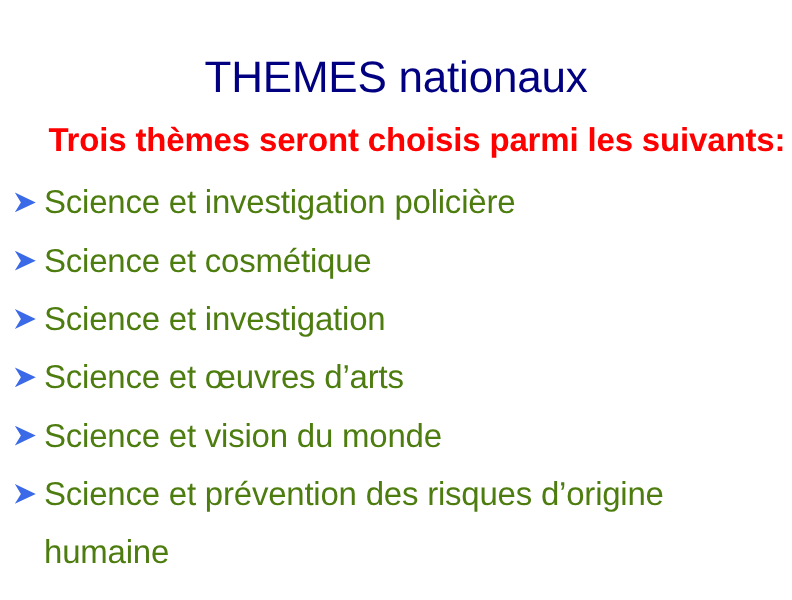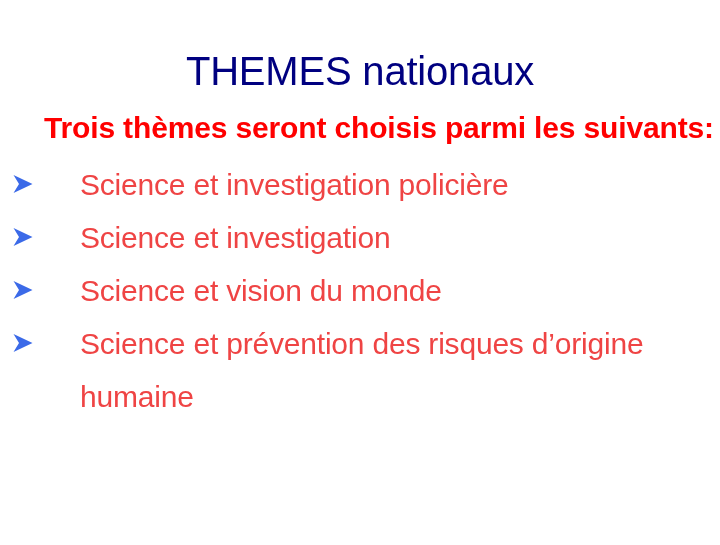--- a/index.html
+++ b/index.html
@@ -63,23 +63,22 @@
     padding: 0;
     list-style: none;
   }
 
   .bullet-item {
     display: flex;
     align-items: flex-start;
     font-size: 30px;
     line-height: 53px;
     font-weight: 400;
-    color: #ef4444;
+    color: #4d7c0f;
     letter-spacing: -0.2px;
-    gap: 40px;
   }
 
   .bullet-marker {
     flex: 0 0 auto;
     width: 28px;
     font-size: 26px;
     line-height: 53px;
     color: #3b6ae8;
     display: inline-block;
   }
@@ -107,30 +106,46 @@
 
     <li class="bullet-item">
       <span class="bullet-marker">
         <svg width="22" height="20" viewBox="0 0 22 20" aria-hidden="true">
           <path d="M1.5 1 L20.5 10 L1.5 19 L7 10 Z" fill="#3b6ae8"></path>
         </svg>
       </span>
       <span class="bullet-text">Science et investigation policière</span>
     </li>
 
+    <li class="bullet-item">
+      <span class="bullet-marker">
+        <svg width="22" height="20" viewBox="0 0 22 20" aria-hidden="true">
+          <path d="M1.5 1 L20.5 10 L1.5 19 L7 10 Z" fill="#3b6ae8"></path>
+        </svg>
+      </span>
+      <span class="bullet-text">Science et cosmétique</span>
+    </li>
 
     <li class="bullet-item">
       <span class="bullet-marker">
         <svg width="22" height="20" viewBox="0 0 22 20" aria-hidden="true">
           <path d="M1.5 1 L20.5 10 L1.5 19 L7 10 Z" fill="#3b6ae8"></path>
         </svg>
       </span>
       <span class="bullet-text">Science et investigation</span>
     </li>
 
+    <li class="bullet-item">
+      <span class="bullet-marker">
+        <svg width="22" height="20" viewBox="0 0 22 20" aria-hidden="true">
+          <path d="M1.5 1 L20.5 10 L1.5 19 L7 10 Z" fill="#3b6ae8"></path>
+        </svg>
+      </span>
+      <span class="bullet-text">Science et œuvres d’arts</span>
+    </li>
 
     <li class="bullet-item">
       <span class="bullet-marker">
         <svg width="22" height="20" viewBox="0 0 22 20" aria-hidden="true">
           <path d="M1.5 1 L20.5 10 L1.5 19 L7 10 Z" fill="#3b6ae8"></path>
         </svg>
       </span>
       <span class="bullet-text">Science et vision du monde</span>
     </li>
 

